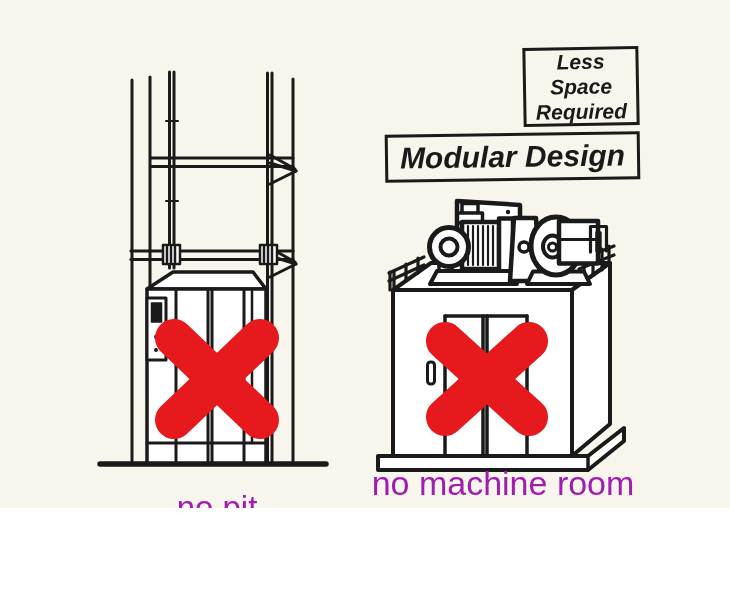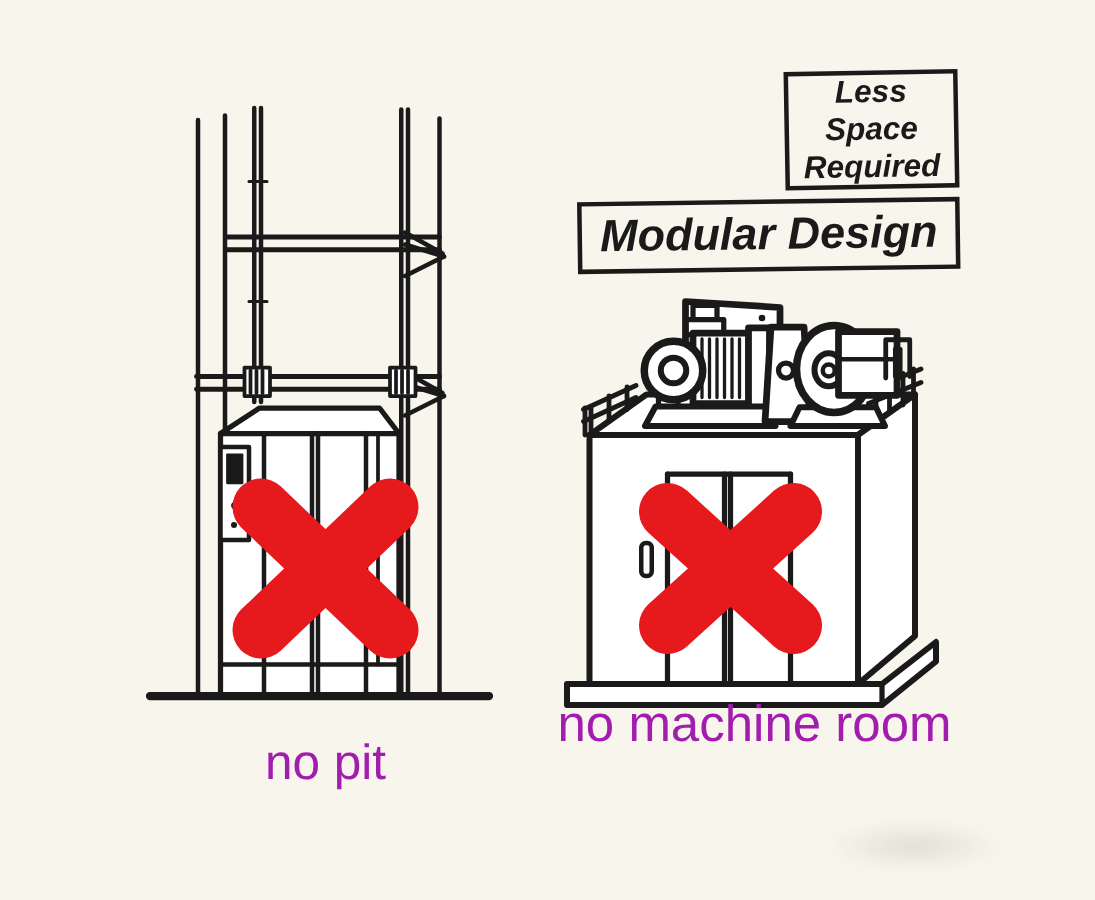--- a/index.html
+++ b/index.html
@@ -1,18 +1,18 @@
 <!DOCTYPE html>
 <html><head>
 <meta charset="utf-8">
 <style>
   html,body{margin:0;padding:0;}
   .canvas{
     position:relative;
-    width:730px;height:600px;
+    width:730px;height:508px;
     background:#F8F5EC;
     overflow:hidden;
     font-family:"Liberation Sans", sans-serif;
   }
   .artwork{position:absolute;left:0;top:0;}
   .badge{
     position:absolute;
     border:3.5px solid #1A1A1A;
     color:#1A1A1A;
     display:flex;align-items:center;justify-content:center;

